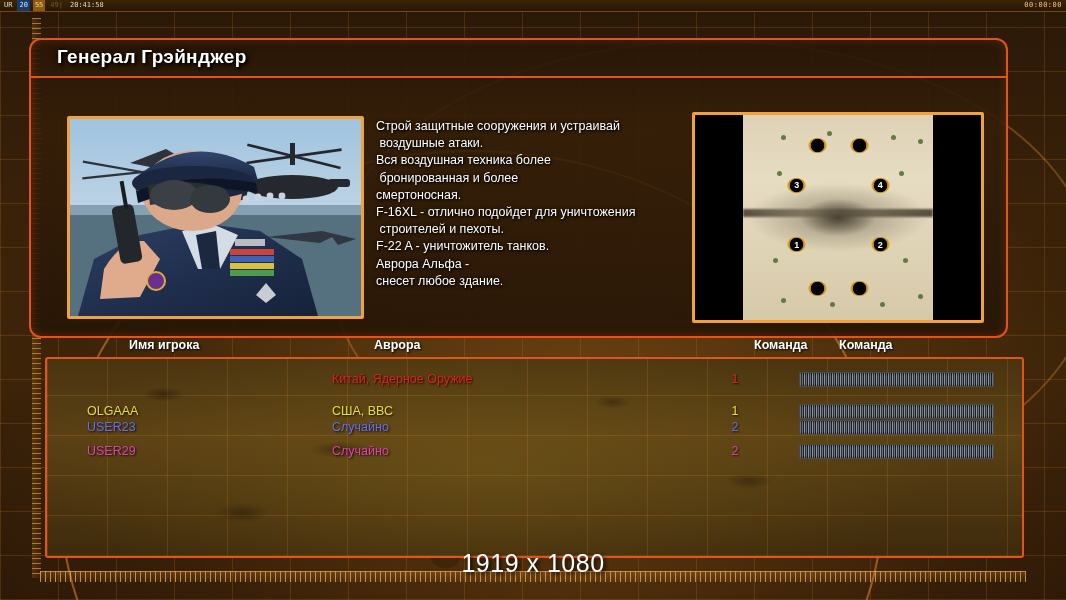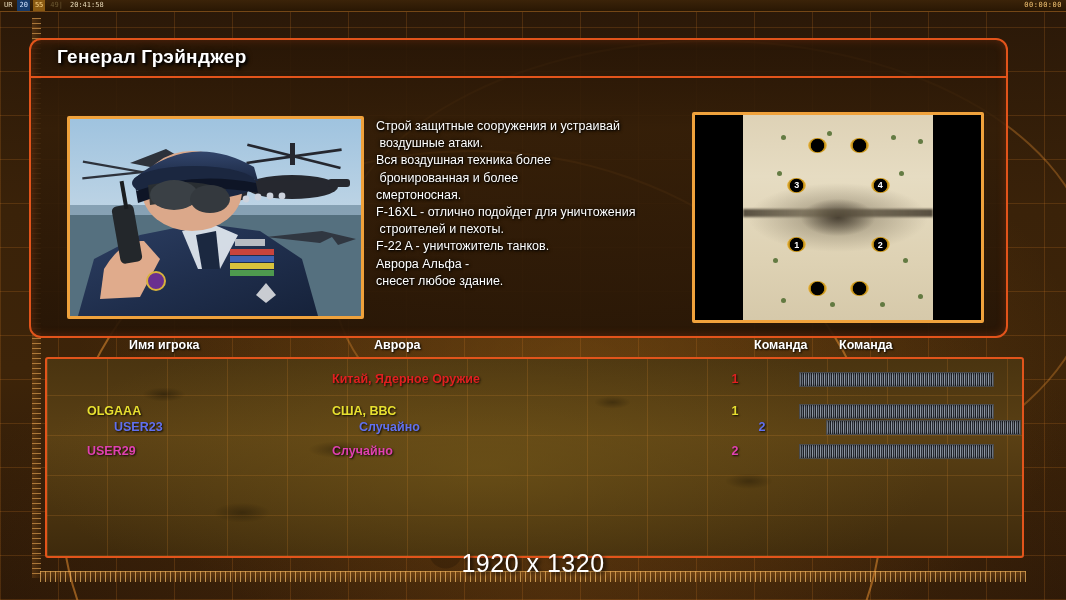--- a/index.html
+++ b/index.html
@@ -94,21 +94,21 @@
   #lower-blobs{position:absolute;inset:0;pointer-events:none;opacity:.55;
     background-image:
       radial-gradient(ellipse 30px 10px at 12% 18%, rgba(0,0,0,.6), rgba(0,0,0,0) 70%),
       radial-gradient(ellipse 44px 12px at 30% 46%, rgba(0,0,0,.55), rgba(0,0,0,0) 70%),
       radial-gradient(ellipse 26px 9px at 58% 22%, rgba(0,0,0,.5), rgba(0,0,0,0) 70%),
       radial-gradient(ellipse 34px 11px at 72% 62%, rgba(0,0,0,.5), rgba(0,0,0,0) 70%),
       radial-gradient(ellipse 40px 14px at 20% 78%, rgba(0,0,0,.5), rgba(0,0,0,0) 70%),
       radial-gradient(ellipse 28px 10px at 85% 30%, rgba(0,0,0,.45), rgba(0,0,0,0) 70%);}
 
   .prow{position:absolute;left:0;width:975px;height:24px;}
-  .pcell{position:absolute;top:0;font-size:12.5px;font-weight:bold;line-height:24px;
+  .pcell{position:absolute;top:0;font-size:12.5px;font-weight:normal;line-height:24px;
     text-shadow:1px 1px 2px rgba(0,0,0,.85);}
   .c-name{left:40px;}
   .c-army{left:285px;}
   .c-team{left:677px;width:22px;text-align:center;}
   .pbar{position:absolute;left:752px;top:5px;width:193px;height:13px;
     background:#141414;border:1px solid #4a4a4a;
     background-image:repeating-linear-gradient(90deg,#8f97a3 0 1px,#2b2f36 1px 2px,#6d7481 2px 3px,#1b1e23 3px 4px);
     box-shadow:0 0 3px rgba(0,0,0,.6) inset;}
 
   #resolution{position:absolute;left:0;bottom:22px;width:1066px;text-align:center;
@@ -290,29 +290,29 @@
           <div class="pcell c-army" style="color: rgb(224, 32, 32);">Китай, Ядерное Оружие</div>
           <div class="pcell c-team" style="color: rgb(224, 32, 32);">1</div>
           <div class="pbar"></div>
         </div>
         <div class="prow" style="top: 40px;">
           <div class="pcell c-name" style="color: rgb(232, 224, 48);">OLGAAA</div>
           <div class="pcell c-army" style="color: rgb(232, 224, 48);">США, ВВС</div>
           <div class="pcell c-team" style="color: rgb(232, 224, 48);">1</div>
           <div class="pbar"></div>
         </div>
-        <div class="prow" style="top: 56px; margin-left: 27px;">
+        <div class="prow" style="top: 56px;">
           <div class="pcell c-name" style="color: rgb(96, 112, 240);">USER23</div>
           <div class="pcell c-army" style="color: rgb(96, 112, 240);">Случайно</div>
           <div class="pcell c-team" style="color: rgb(96, 112, 240);">2</div>
           <div class="pbar"></div>
         </div>
         <div class="prow" style="top: 80px;">
           <div class="pcell c-name" style="color: rgb(224, 64, 176);">USER29</div>
           <div class="pcell c-army" style="color: rgb(224, 64, 176);">Случайно</div>
           <div class="pcell c-team" style="color: rgb(224, 64, 176);">2</div>
           <div class="pbar"></div>
         </div>
       </div>
   </div>
 
-  <div id="resolution">1920 x 1320</div>
+  <div id="resolution">1919 x 1080</div>
 </div>
 
 </body></html>

